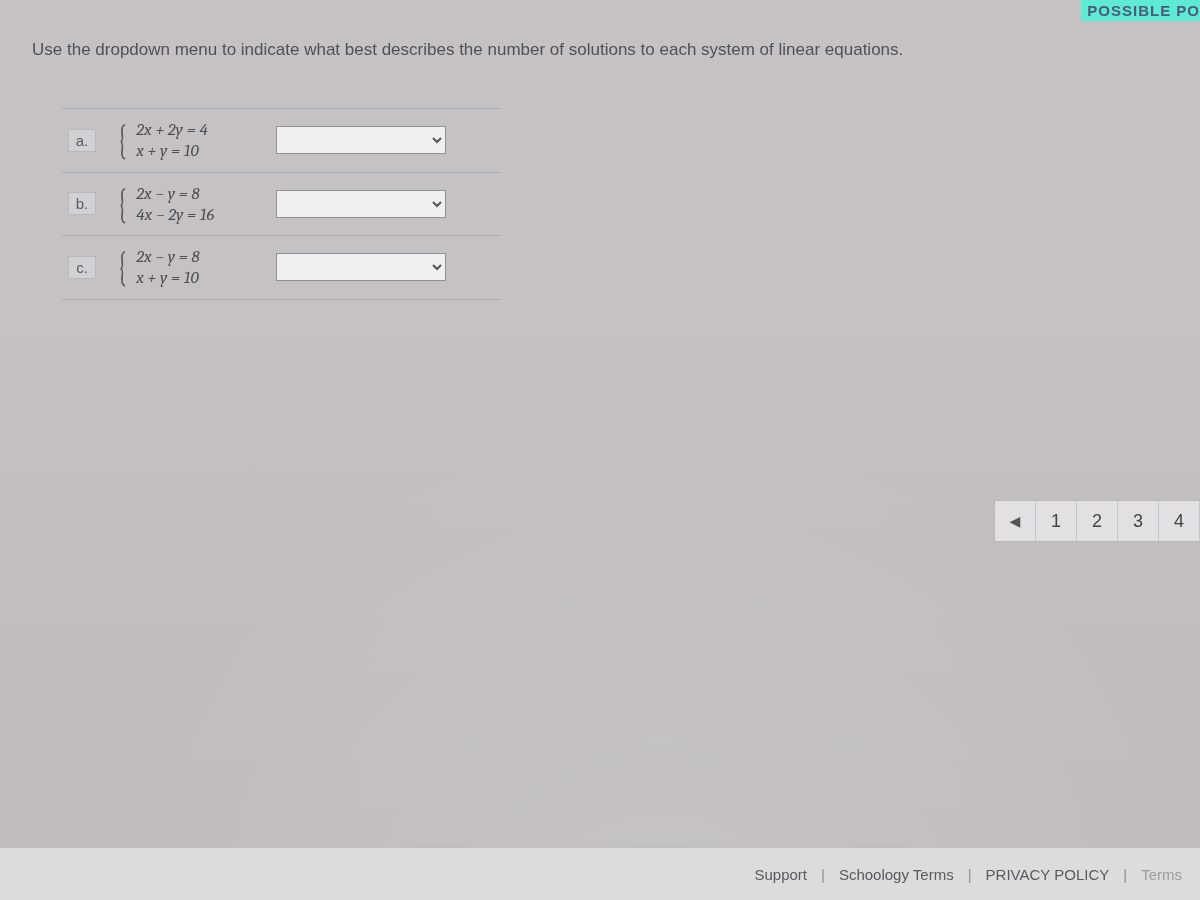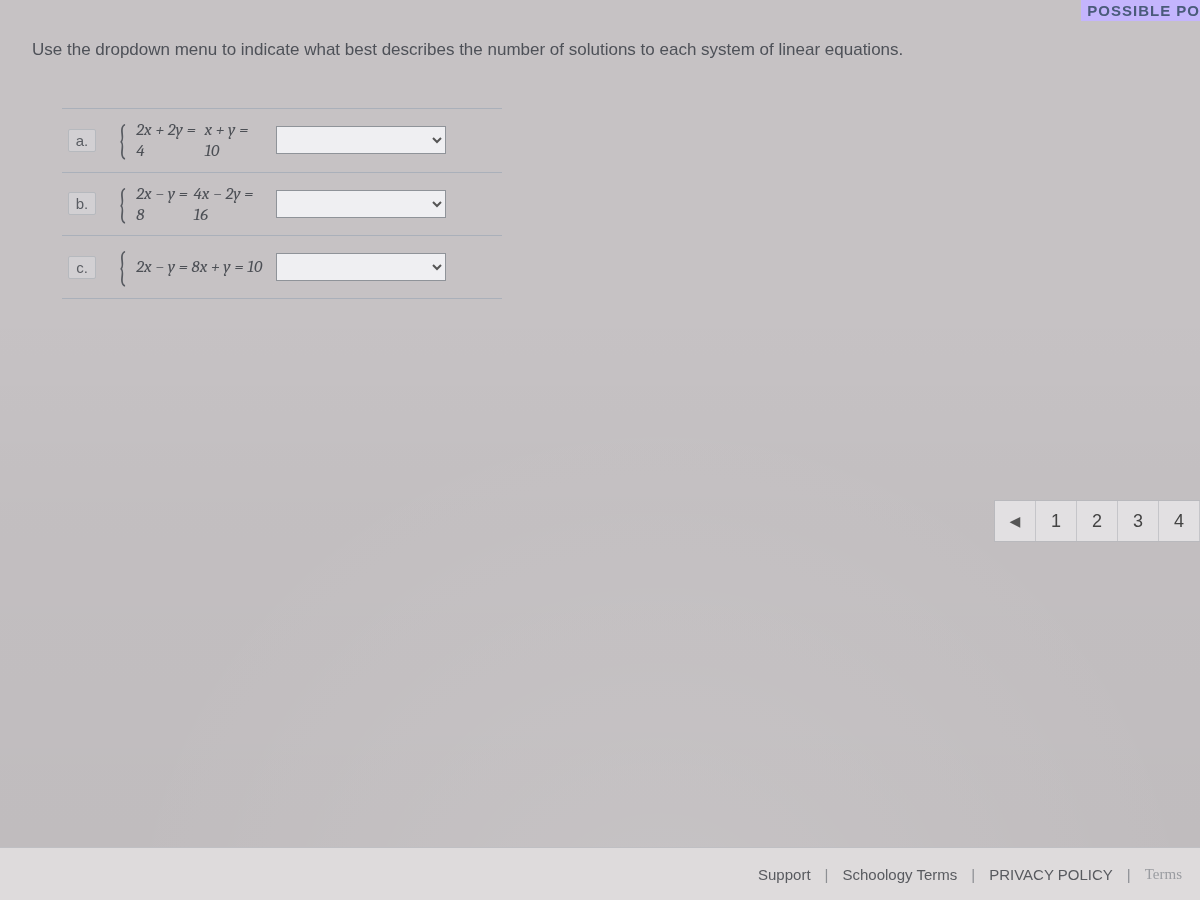--- a/index.html
+++ b/index.html
@@ -6,21 +6,21 @@
     margin:0;padding:0;width:1200px;height:900px;
     font-family:Arial,Helvetica,sans-serif;
     background:#c6c2c4;
     overflow:hidden;
     position:relative;
   }
   .top-corner{
     position:absolute;top:0;right:0;
     color:#4a5b7a;font-size:15px;font-weight:600;
     letter-spacing:1px;padding:2px 0 2px 6px;
-    background:#c4b5fd;
+    background:#5eead4;
   }
   .question-prompt{
     position:absolute;top:38px;left:20px;right:20px;
     color:#4e5158;font-size:17px;line-height:1.4;margin-left:12px;
   }
   .items{
     position:absolute;top:108px;left:62px;width:440px;
   }
   .row{
     display:flex;align-items:center;padding:10px 6px;
@@ -36,21 +36,21 @@
   }
   .system{
     flex:0 0 150px;display:flex;align-items:center;
     margin:0 12px 0 18px;color:#4c4f55;font-family:'Cambria','Georgia',serif;
   }
   .brace{
     font-size:42px;line-height:1;margin-right:6px;color:#575a60;
     font-weight:normal;transform:scaleX(0.55);display:inline-block;
   }
   .eqs{
-    display:flex;font-size:17px;line-height:1.25;
+    display:flex;flex-direction:column;font-size:17px;line-height:1.25;
     font-style:italic;
   }
   .dd{
     flex:0 0 170px;
   }
   .dd select{
     width:170px;height:28px;background:#efeff2;border:1px solid #8f9399;
     font-size:14px;color:#555;
   }
   .pager{
@@ -68,21 +68,21 @@
   }
   .footer{
     position:absolute;bottom:0;left:0;right:0;height:52px;
     display:flex;align-items:center;justify-content:flex-end;
     padding:0 18px;gap:0;
     background:#dedbdc;border-top:1px solid #bfbfc3;
     font-size:15px;color:#585a5f;text-align:center;
   }
   .footer .sep{margin:0 14px;color:#8d8f94;}
   .footer a{color:#585a5f;text-decoration:none;cursor:pointer;}
-  .footer .light{color:#9a9ca1;font-family:Liberation Serif, serif;}
+  .footer .light{color:#9a9ca1;}
   
   .shade{
     position:absolute;left:0;right:0;top:300px;bottom:52px;
     background:
       linear-gradient(180deg,rgba(0,0,0,0) 0%,rgba(0,0,0,0.02) 40%,rgba(0,0,0,0.03) 100%),
       radial-gradient(ellipse at 55% 120%, rgba(255,255,255,0.12), rgba(0,0,0,0) 60%);
     pointer-events:none;
   }
 </style>
 </head>

